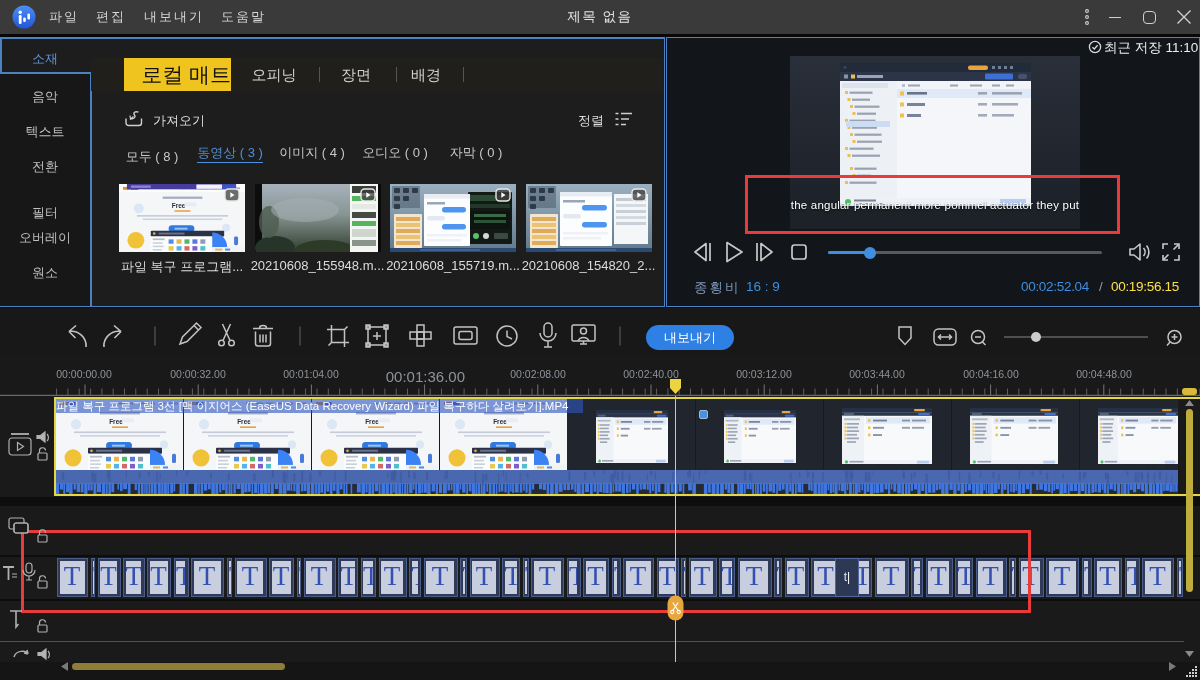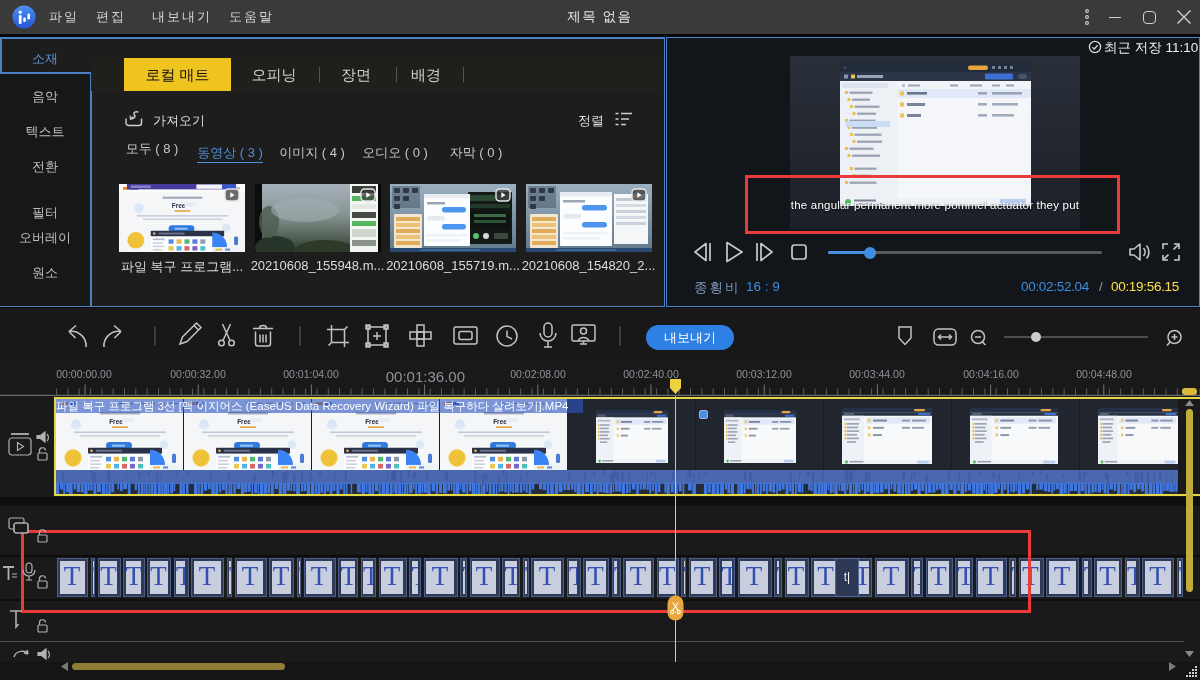--- a/index.html
+++ b/index.html
@@ -14,21 +14,21 @@
           <stop offset="1" stop-color="#2356d8"></stop>
         </linearGradient>
       </defs>
 <circle cx="13" cy="13" r="11.5" fill="url(#lg1)"></circle>
 <circle cx="9.2" cy="8.2" r="1.7" fill="#fff"></circle>
 <rect x="7.8" y="11" width="2.8" height="9" rx="1.2" fill="#fff"></rect>
 <rect x="12.2" y="13.5" width="2.6" height="4.5" rx="1.2" fill="#fff"></rect>
 <rect x="16.4" y="9.5" width="2.6" height="6" rx="1.2" fill="#fff"></rect>
 </svg>
   </div>
-<div style="position:absolute;left:49px;top:0;height:34px;line-height:34px;font-size:13px;color:#d6d6d6;letter-spacing:2px"><span style="margin-right:17px">파일</span><span style="margin-right:26px">편집</span><span style="margin-right:17px">내보내기</span><span>도움말</span></div>
+<div style="position:absolute;left:49px;top:0;height:34px;line-height:34px;font-size:13px;color:#d6d6d6;letter-spacing:2px"><span style="margin-right:17px">파일</span><span style="margin-right:18px">편집</span><span style="margin-right:17px">내보내기</span><span>도움말</span></div>
 <div style="position:absolute;left:540px;top:0;width:120px;height:34px;line-height:34px;text-align:center;font-size:13.5px;color:#e3e3e3;letter-spacing:1.5px">제목 없음</div>
 <div style="position:absolute;left:1083px;top:8px">
     <svg width="8" height="20" viewBox="0 0 8 20">
       <g fill="none" stroke="#cfcfcf" stroke-width="1.1">
         <circle cx="4" cy="3" r="1.4"></circle>
         <circle cx="4" cy="9" r="1.4"></circle>
         <circle cx="4" cy="15" r="1.4"></circle>
       </g>
     </svg>
   </div>
@@ -49,21 +49,21 @@
 <div style="position:absolute;left:0;top:72px;width:91px;height:1.5px;background:#4c82c4"></div>
 <div style="position:absolute;left:90px;top:72px;width:1.5px;height:235px;background:#4c82c4"></div>
 <div style="position:absolute;left:0;top:45px;width:90px;height:27px;line-height:27px;text-align:center;font-size:13px;color:#5e93d6">소재</div>
 <div style="position:absolute;left:0;top:88px;width:90px;height:17px;line-height:17px;text-align:center;font-size:13px;color:#bfbfbf">음악</div>
 <div style="position:absolute;left:0;top:123px;width:90px;height:17px;line-height:17px;text-align:center;font-size:13px;color:#bfbfbf">텍스트</div>
 <div style="position:absolute;left:0;top:158px;width:90px;height:17px;line-height:17px;text-align:center;font-size:13px;color:#bfbfbf">전환</div>
 <div style="position:absolute;left:0;top:204px;width:90px;height:17px;line-height:17px;text-align:center;font-size:13px;color:#bfbfbf">필터</div>
 <div style="position:absolute;left:0;top:229px;width:90px;height:17px;line-height:17px;text-align:center;font-size:13px;color:#bfbfbf">오버레이</div>
 <div style="position:absolute;left:0;top:264px;width:90px;height:17px;line-height:17px;text-align:center;font-size:13px;color:#bfbfbf">원소</div>
 <div style="position:absolute;left:91px;top:58px;width:572px;height:33px;background:#201f1c"></div>
-<div style="position:absolute;left:124px;top:58px;width:107px;height:33px;background:#f0c41f;color:#111;font-size:15px;text-align:center;line-height:33px">로컬 매트</div>
+<div style="position:absolute;left:124px;top:58px;width:107px;height:33px;background:#f0c41f;color:#111;font-size:21px;text-align:right;line-height:33px">로컬 매트</div>
 <div style="position:absolute;left:229px;top:58px;width:90px;height:33px;line-height:33px;text-align:center;font-size:15px;color:#d0d0d0">오피닝</div>
 <div style="position:absolute;left:311px;top:58px;width:90px;height:33px;line-height:33px;text-align:center;font-size:15px;color:#d0d0d0">장면</div>
 <div style="position:absolute;left:381px;top:58px;width:90px;height:33px;line-height:33px;text-align:center;font-size:15px;color:#d0d0d0">배경</div>
 <div style="position:absolute;left:319px;top:67px;width:1px;height:15px;background:#555"></div>
 <div style="position:absolute;left:396px;top:67px;width:1px;height:15px;background:#555"></div>
 <div style="position:absolute;left:463px;top:67px;width:1px;height:15px;background:#555"></div>
 <div style="position:absolute;left:125px;top:111px">
     <svg width="18" height="17" viewBox="0 0 18 17">
 <g fill="none" stroke="#cfcfcf" stroke-width="1.4">
 <path d="M1 7.5 V12 a2.5 2.5 0 0 0 2.5 2.5 H14 a2.5 2.5 0 0 0 2.5 -2.5 V7.5"></path>
@@ -74,21 +74,21 @@
   </div>
 <div style="position:absolute;left:153px;top:112px;font-size:13px;color:#dcdcdc">가져오기</div>
 <div style="position:absolute;left:578px;top:112px;font-size:13px;color:#dcdcdc">정렬</div>
 <div style="position:absolute;left:614px;top:111px">
     <svg width="20" height="16" viewBox="0 0 20 16">
       <g stroke="#cfcfcf" stroke-width="1.5">
 <path d="M1.5 2.5 h3 M7 2.5 h11 M1.5 8 h3 M7 8 h8 M1.5 13.5 h3 M7 13.5 h5"></path>
       </g>
     </svg>
   </div>
-<div style="position:absolute;left:90px;top:140px;width:124px;text-align:center;font-size:13px;color:#c8c8c8;white-space:nowrap"><span style="">모두 ( 8 )</span></div>
+<div style="position:absolute;left:90px;top:148px;width:124px;text-align:center;font-size:13px;color:#c8c8c8;white-space:nowrap"><span style="">모두 ( 8 )</span></div>
 <div style="position:absolute;left:168px;top:144px;width:124px;text-align:center;font-size:13px;color:#4e90da;white-space:nowrap"><span style="border-bottom:1.5px solid #4e90da;padding-bottom:2px;">동영상 ( 3 )</span></div>
 <div style="position:absolute;left:250px;top:144px;width:124px;text-align:center;font-size:13px;color:#c8c8c8;white-space:nowrap"><span style="">이미지 ( 4 )</span></div>
 <div style="position:absolute;left:333px;top:144px;width:124px;text-align:center;font-size:13px;color:#c8c8c8;white-space:nowrap"><span style="">오디오 ( 0 )</span></div>
 <div style="position:absolute;left:414px;top:144px;width:124px;text-align:center;font-size:13px;color:#c8c8c8;white-space:nowrap"><span style="">자막 ( 0 )</span></div>
 <div style="position:absolute;left:119px;top:184px;width:126px;height:68px;overflow:hidden">
     <svg width="126" height="68" viewBox="0 0 127 70" preserveAspectRatio="none">
 <rect width="127" height="70" fill="#f4f6f8"></rect>
 <rect width="127" height="8" fill="#fdfdfe"></rect>
 <rect x="4" y="3" width="7" height="3" fill="#e88b2e"></rect>
 <rect x="11.5" y="3" width="8" height="3" fill="#4a66c8"></rect>

